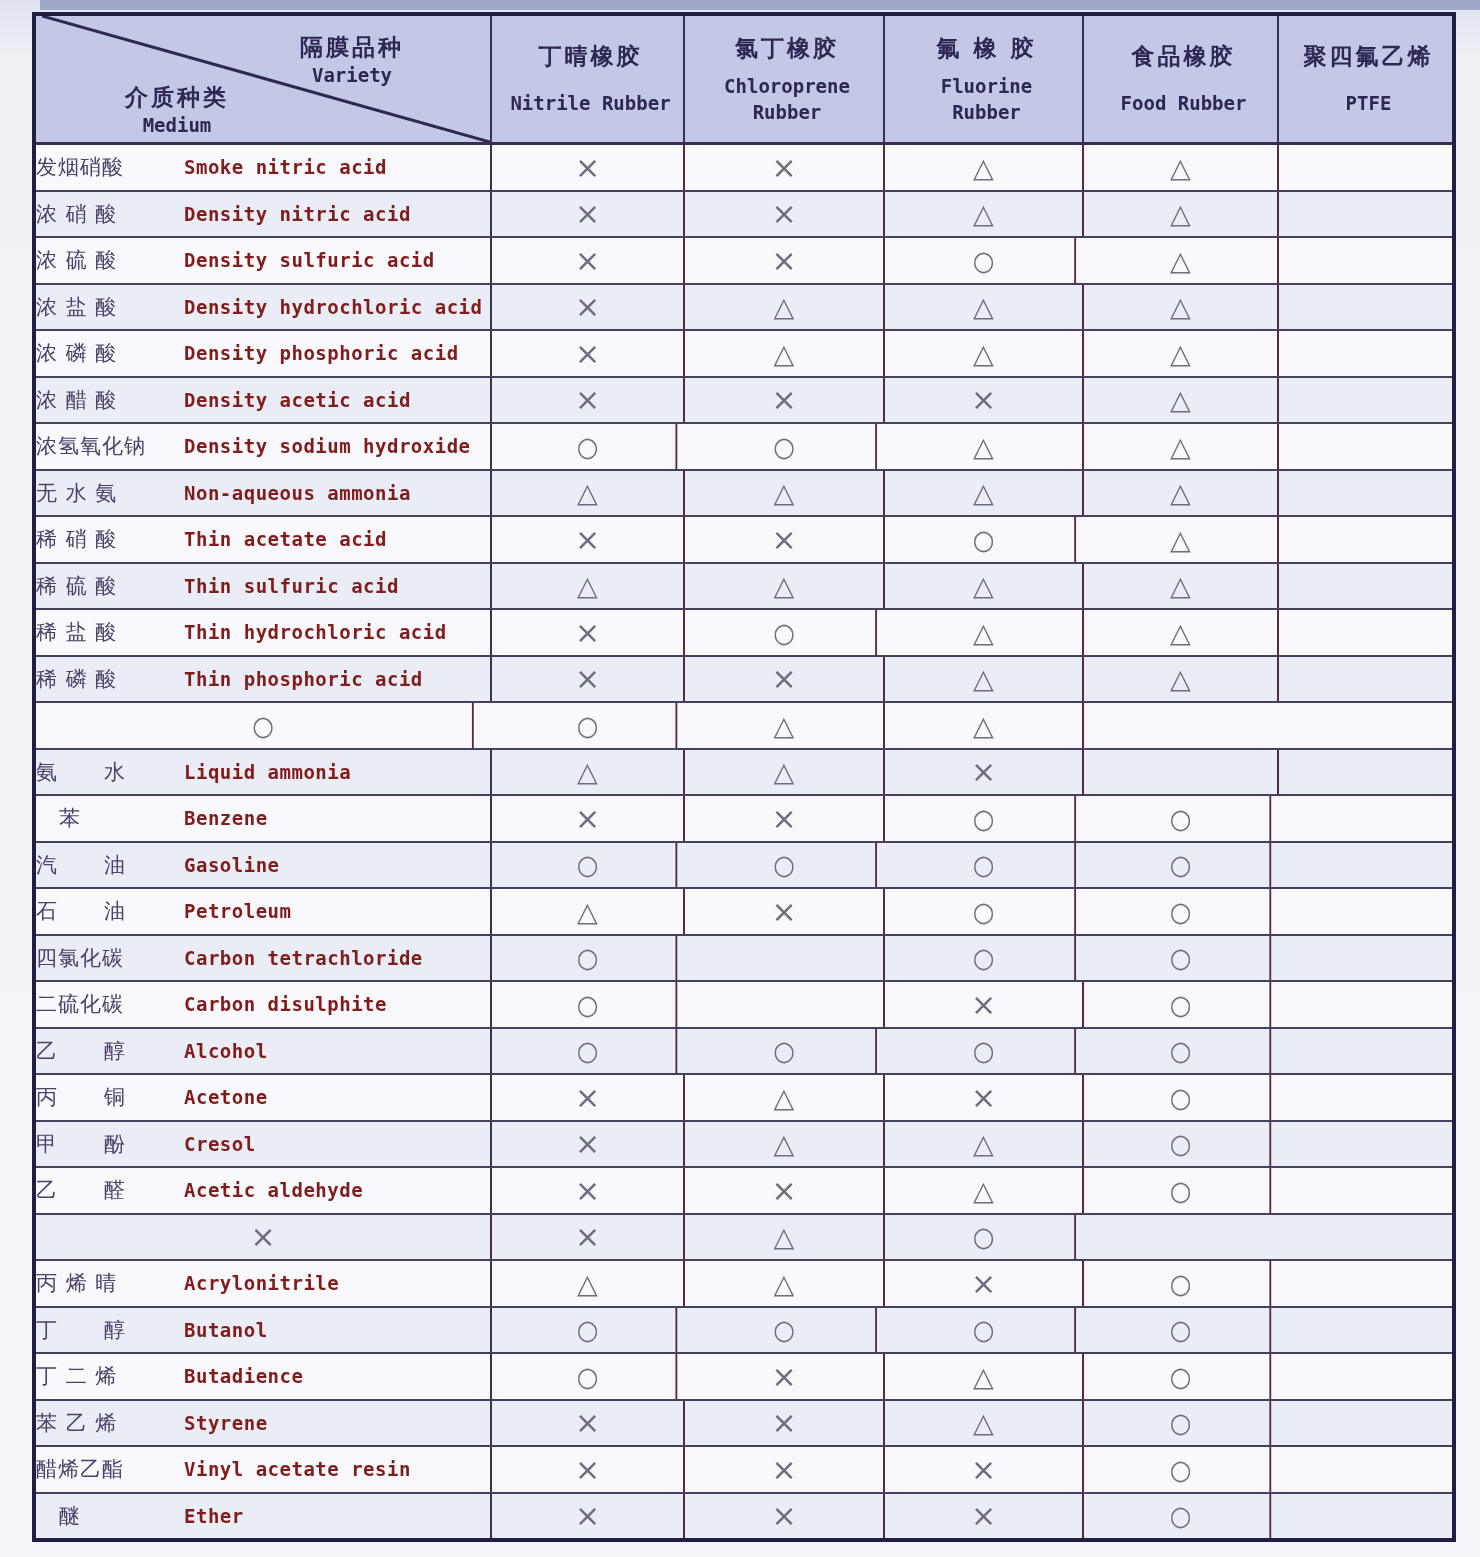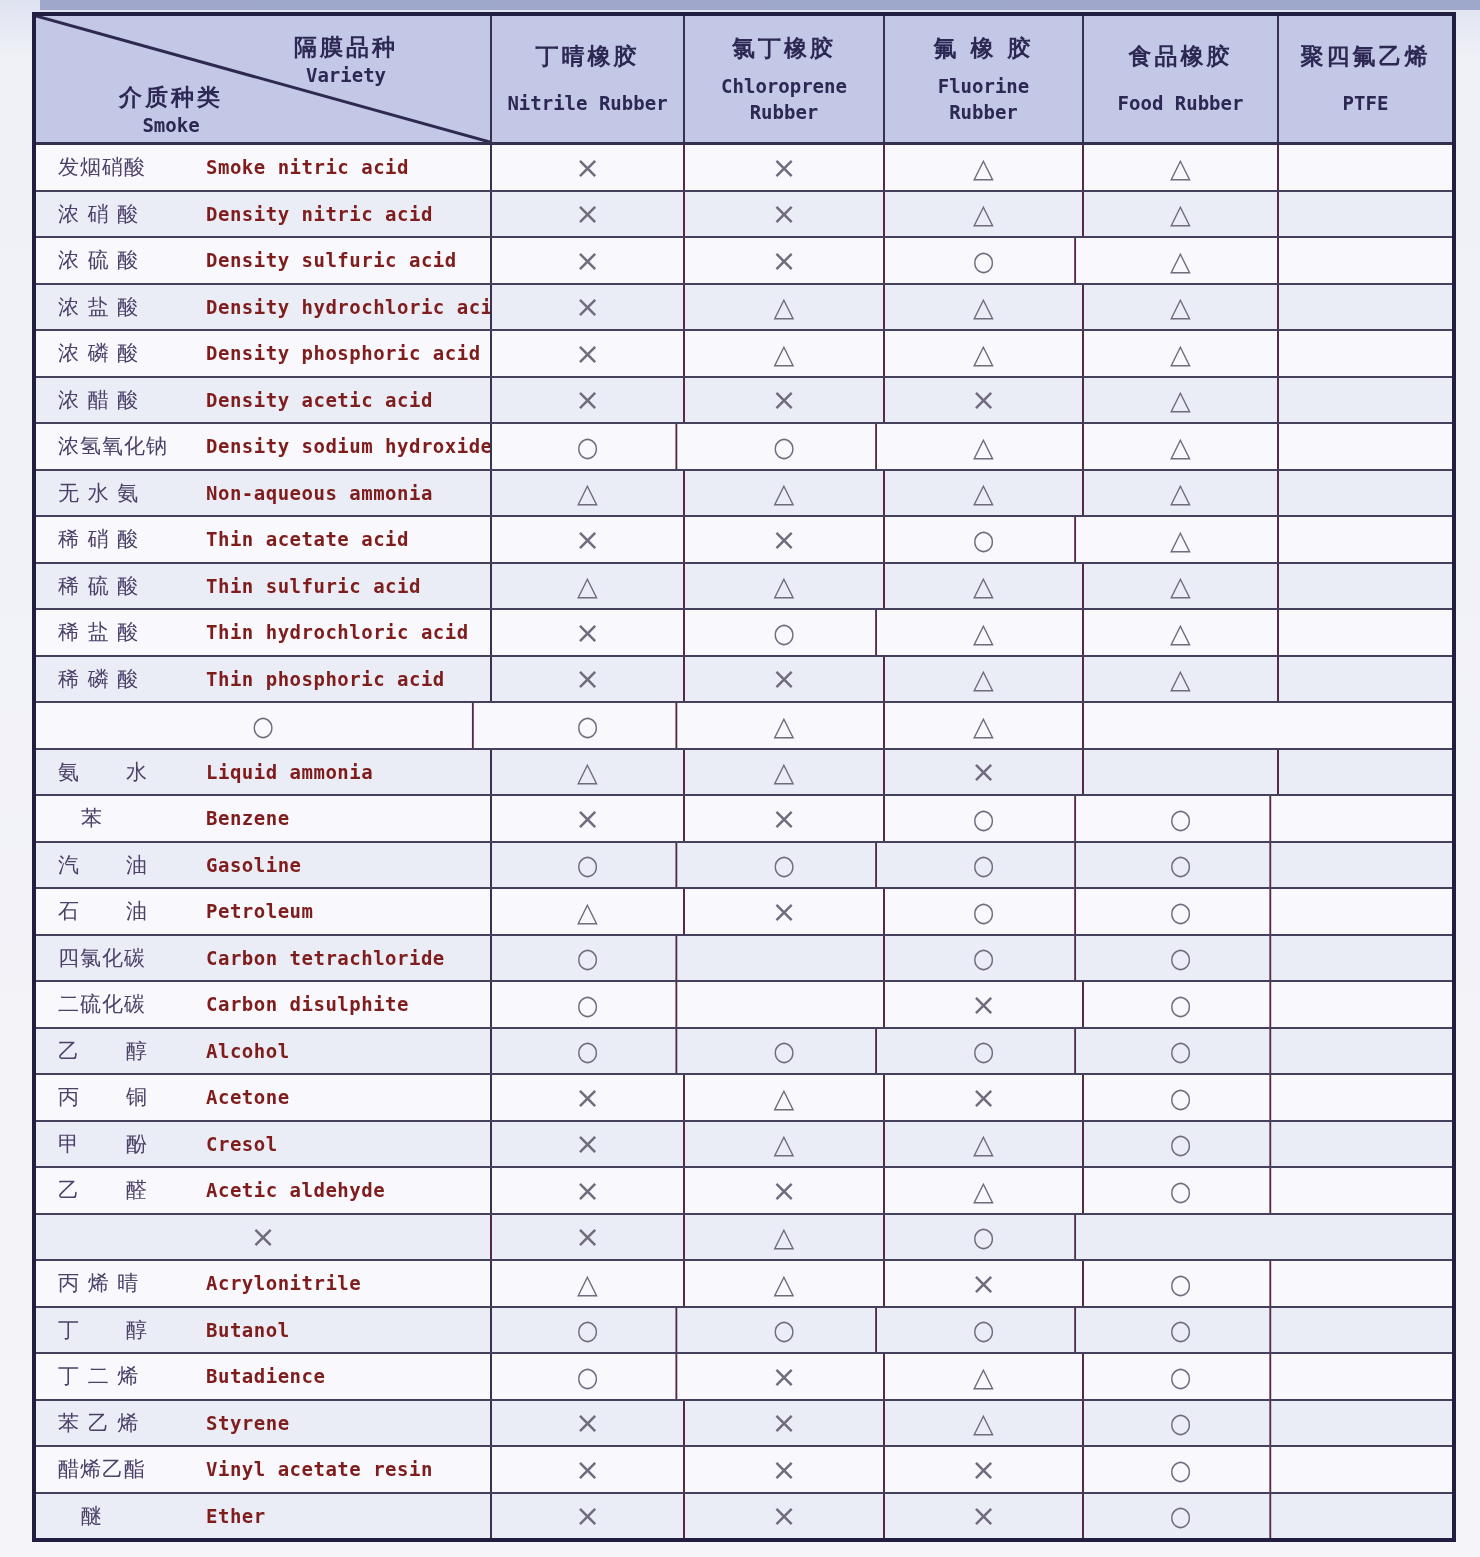--- a/index.html
+++ b/index.html
@@ -29,20 +29,21 @@
     background:#c3c8e6;
     border-bottom:3px solid #35304e;
   }
   .hcell{
     position:relative;
     border-right:2px solid #3a3050;
     display:flex;flex-direction:column;
     align-items:center;justify-content:space-evenly;
     padding:6px 2px;box-sizing:border-box;
     color:#2c2753;
+    margin-left:6px;
   }
   .hcell:last-child{border-right:none;}
   .h-cn{font-size:23px;letter-spacing:3px;font-weight:600;}
   .h-en{
     font-family:"DejaVu Sans Mono", monospace;
     font-weight:700;font-size:19px;line-height:1.35;
     text-align:center;white-space:pre-line;
   }
   .corner{align-items:stretch;justify-content:flex-start;padding:0;}
   .diag{position:absolute;inset:0;width:100%;height:100%;}
@@ -58,21 +59,21 @@
   .row{
     flex:1;display:grid;
     grid-template-columns:456px 193px 200px 199px 195px 1fr;
     border-top:2px solid #45405c;
     background:#f9f8fc;
   }
   .row:first-child{border-top:none;}
   .row:nth-child(even){background:#ebedf6;}
   .mcell{
     display:flex;align-items:center;
-    padding-left:22px;box-sizing:border-box;
+    box-sizing:border-box;
     border-right:2px solid #3a3050;
     overflow:hidden;
   }
   .m-cn{
     width:148px;flex:0 0 148px;
     font-size:21px;color:#4c4169;
     white-space:pre;letter-spacing:1px;
   }
   .m-en{
     font-family:"DejaVu Sans Mono", monospace;
@@ -102,21 +103,21 @@
       <div class="hcell corner">
         <svg class="diag" viewBox="0 0 456 123" preserveAspectRatio="none">
           <line x1="0" y1="0" x2="456" y2="123" stroke="#2e2950" stroke-width="3"></line>
         </svg>
         <div class="variety-label">
           <div class="h-cn">隔膜品种</div>
           <div class="h-en">Variety</div>
         </div>
         <div class="medium-label">
           <div class="h-cn">介质种类</div>
-          <div class="h-en">Smoke</div>
+          <div class="h-en">Medium</div>
         </div>
       </div>
 
       <div class="hcell">
         <div class="h-cn">丁晴橡胶</div>
         <div class="h-en">Nitrile Rubber</div>
       </div>
       <div class="hcell">
         <div class="h-cn">氯丁橡胶</div>
         <div class="h-en">Chloroprene

